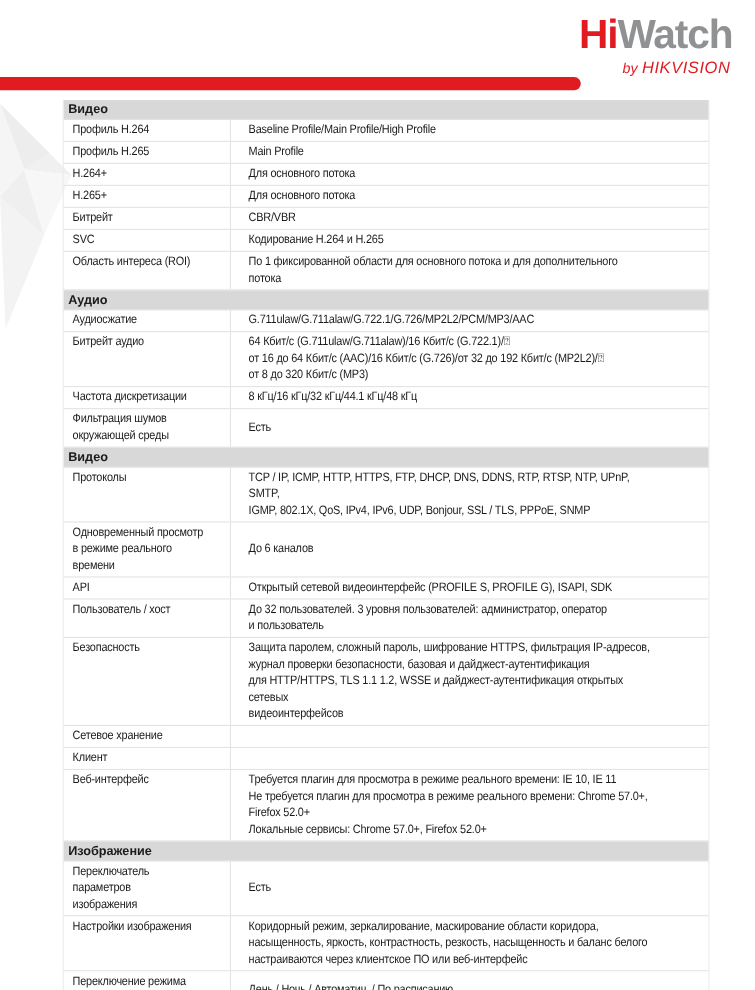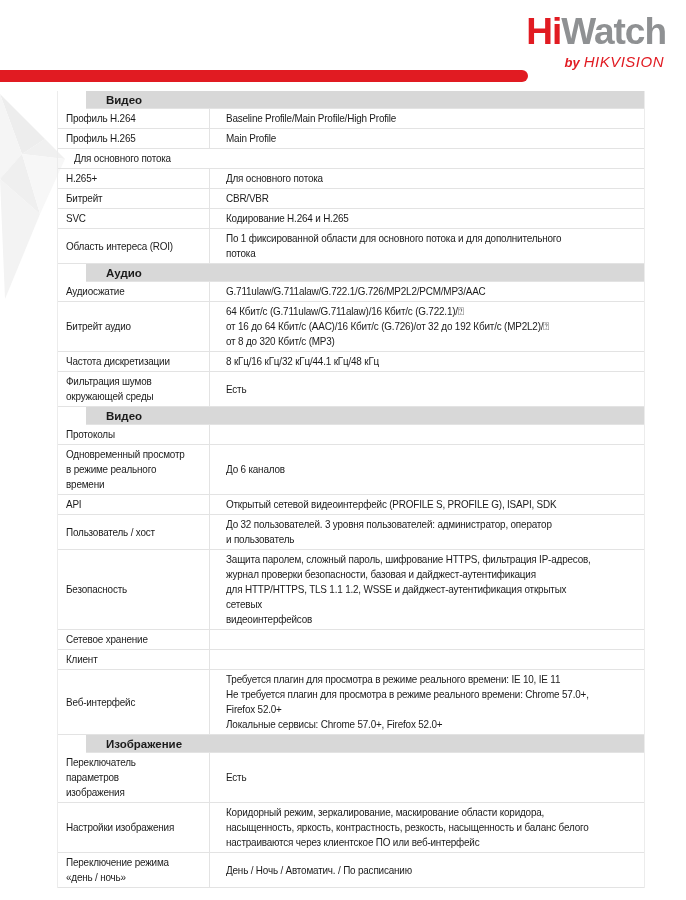--- a/index.html
+++ b/index.html
@@ -15,52 +15,52 @@
     font-weight:bold;font-size:37px;line-height:1;letter-spacing:-1px;
     white-space:nowrap;
   }
   .logo-hi{color:var(--brand-red,#e11b22);margin-top:42px;}
   .logo-watch{color:var(--logo-gray,#8f9193);margin-top:44px;}
   .byline{
     position:absolute;top:54px;right:22px;
     font-style:italic;color:var(--brand-red,#e11b22);
     font-size:15px;line-height:1;white-space:nowrap;
   }
-  .byline .by{font-size:13px;font-weight:bold;margin-right:4px;}
+  .byline .by{font-size:13px;font-weight:normal;margin-right:4px;}
   .byline .brand{font-weight:normal;letter-spacing:.5px;}
   .red-bar{
     position:absolute;top:70px;left:0;
     width:528px;height:12px;
     background:var(--brand-red,#e11b22);
     border-radius:0 7px 7px 0;
   }
   .watermark{position:absolute;left:0;top:84px;width:70px;height:220px;}
   
   .spec-table{
     position:absolute;left:57px;top:91px;width:588px;
     border-left:1px solid #ececec;border-right:1px solid #ececec;
     box-sizing:border-box;
   }
   .section-header{
     height:18px;box-sizing:border-box;
     background:var(--section-bg,#d8d8d8);
     border-bottom:1px solid var(--row-border,#e3e3e3);
     display:flex;align-items:center;
-    padding-left:20px;
-    font-weight:bold;font-size:11.5px;margin-left:28px;
+    padding-left:4px;
+    font-weight:bold;font-size:11.5px;
   }
   .spec-row{
     display:flex;align-items:stretch;
     border-bottom:1px solid var(--row-border,#e3e3e3);
   }
   .cell-label{
     flex:0 0 152px;width:152px;box-sizing:border-box;
     padding:2px 4px 2px 8px;
     border-right:1px solid var(--row-border,#e3e3e3);
-    display:flex;align-items:center;
+    display:flex;align-items:flex-start;
   }
   .cell-value{
     flex:1;box-sizing:border-box;
     padding:2px 8px 2px 16px;
     display:flex;align-items:center;
   }
   .txt{
     display:inline-block;
     font-size:11px;line-height:15px;letter-spacing:-.2px;
     white-space:pre-line;
@@ -103,20 +103,23 @@
   </div>
   <div class="spec-row">
     <div class="cell-label">
         <span class="txt">Профиль H.265</span>
       </div>
     <div class="cell-value">
         <span class="txt">Main Profile</span>
       </div>
   </div>
   <div class="spec-row">
+    <div class="cell-label">
+        <span class="txt">H.264+</span>
+      </div>
     <div class="cell-value">
         <span class="txt">Для основного потока</span>
       </div>
   </div>
   <div class="spec-row">
     <div class="cell-label">
         <span class="txt">H.265+</span>
       </div>
     <div class="cell-value">
         <span class="txt">Для основного потока</span>
@@ -186,20 +189,24 @@
         <span class="txt">Есть</span>
       </div>
   </div>
 
   <div class="section-header">
       <span>Видео</span>
     </div>
   <div class="spec-row">
     <div class="cell-label">
         <span class="txt">Протоколы</span>
+      </div>
+    <div class="cell-value">
+        <span class="txt">TCP / IP, ICMP, HTTP, HTTPS, FTP, DHCP, DNS, DDNS, RTP, RTSP, NTP, UPnP, SMTP,
+IGMP, 802.1X, QoS, IPv4, IPv6, UDP, Bonjour, SSL / TLS, PPPoE, SNMP</span>
       </div>
   </div>
   <div class="spec-row">
     <div class="cell-label">
         <span class="txt">Одновременный просмотр
 в режиме реального времени</span>
       </div>
     <div class="cell-value">
         <span class="txt">До 6 каналов</span>
       </div>

